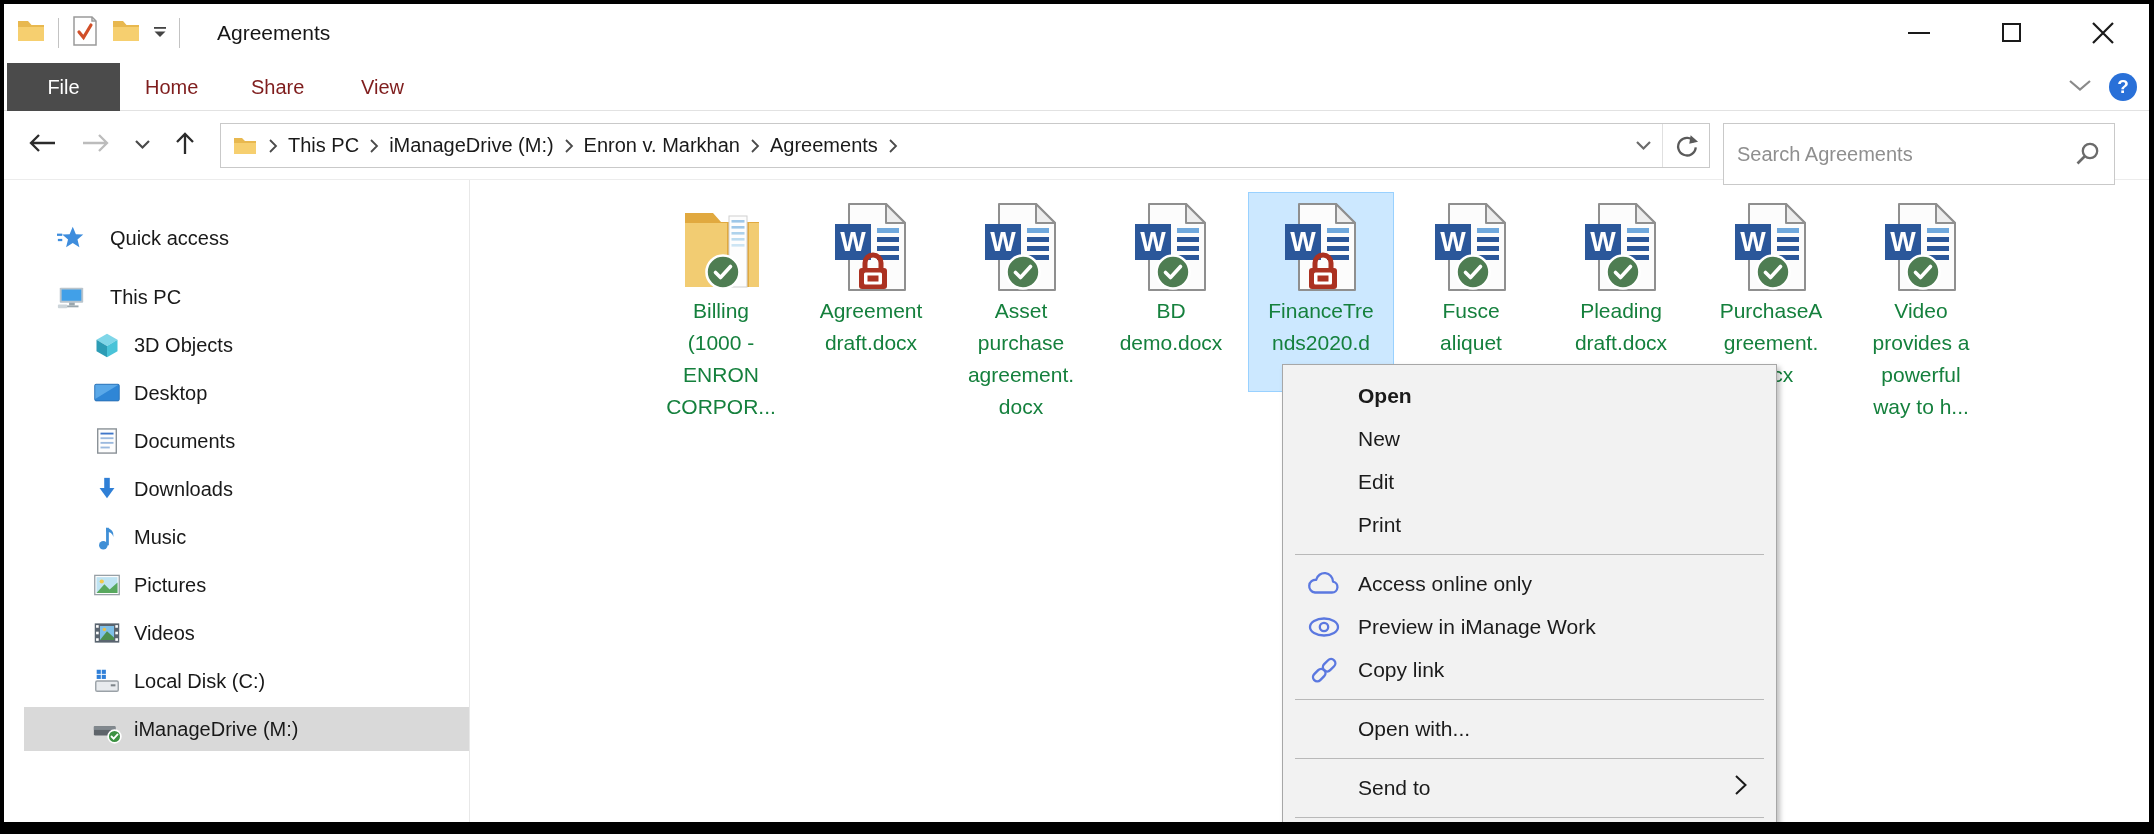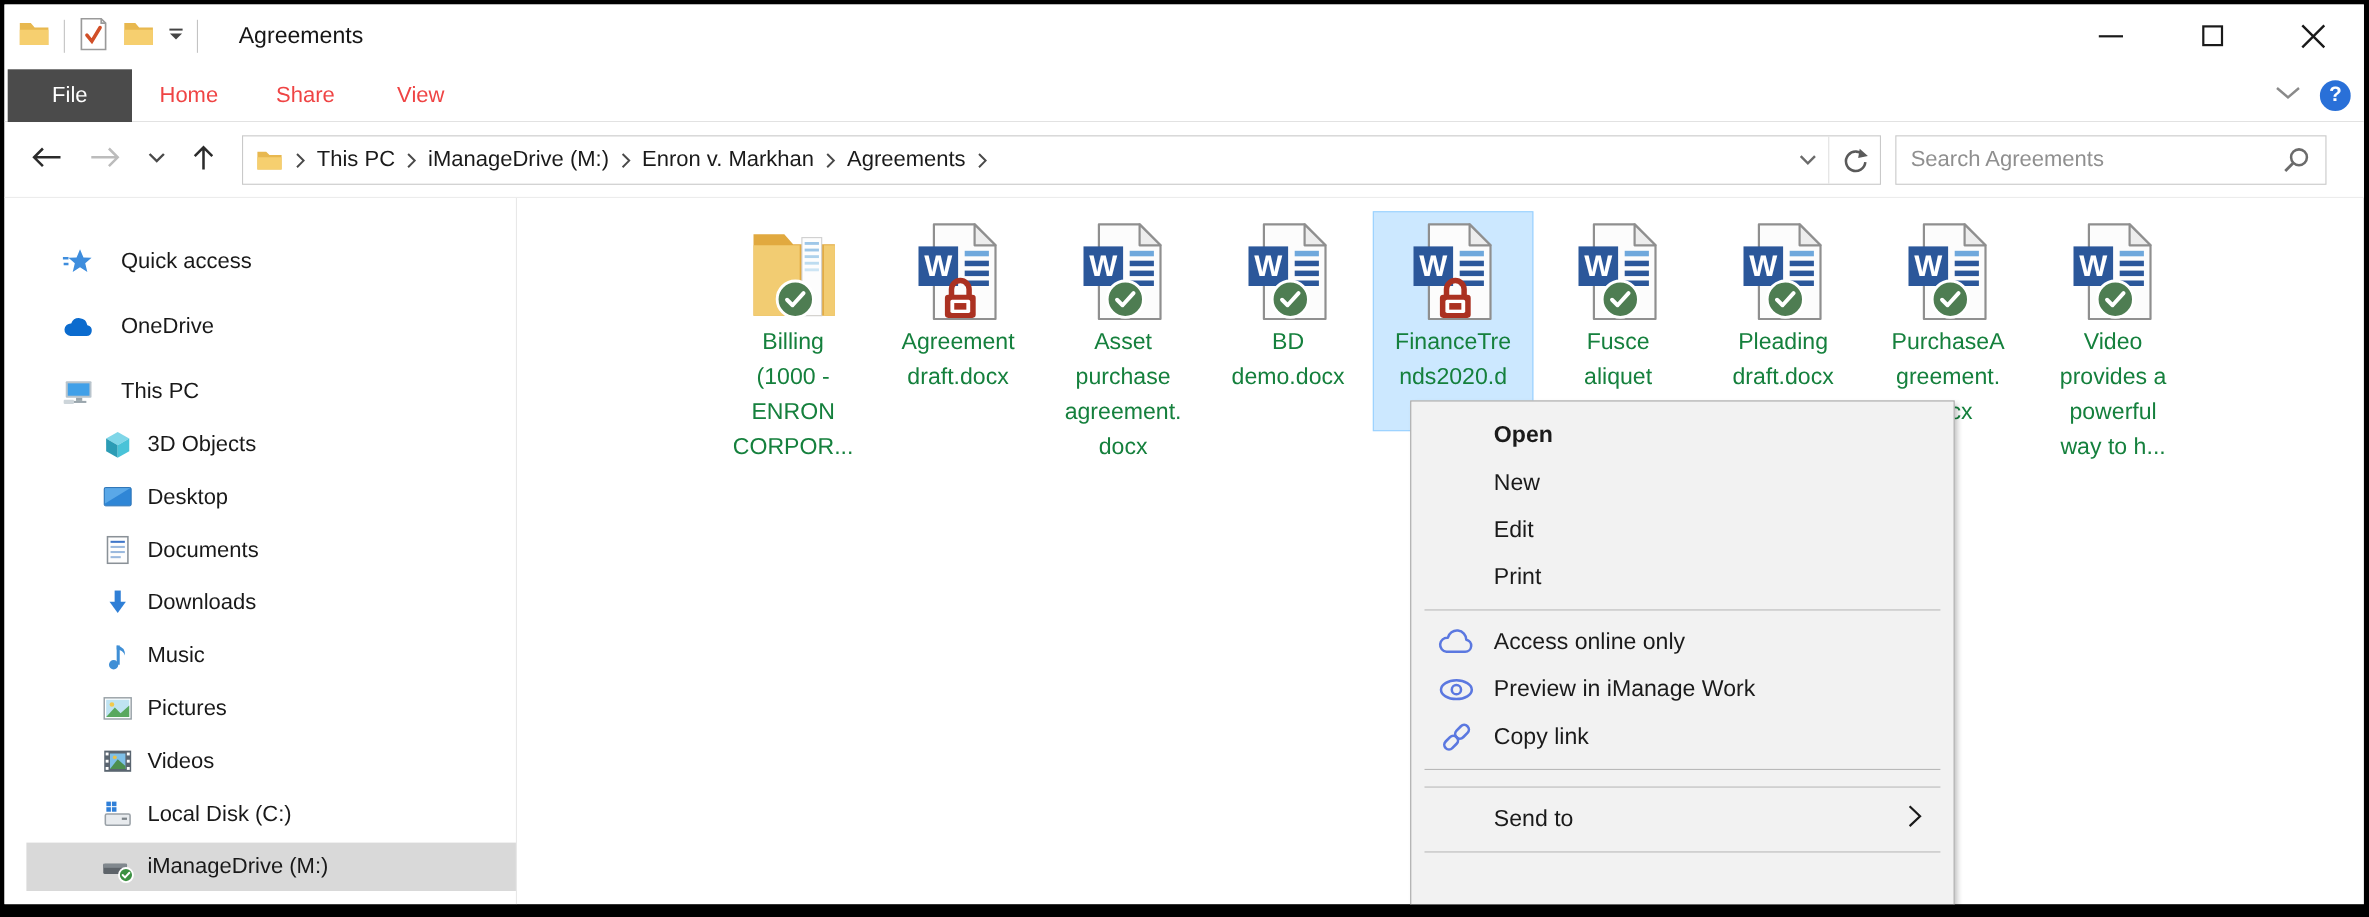--- a/index.html
+++ b/index.html
@@ -21,37 +21,37 @@
   .vdiv { width:1px; height:30px; background:#c3c3c3; }
   .title-text { position:absolute; left:213px; top:0; height:58px; display:flex; align-items:center; font-size:21px; color:#161616; }
   .win-controls { position:absolute; right:0; top:0; height:57px; display:flex; }
   .win-btn { width:92px; height:57px; display:flex; align-items:center; justify-content:center; cursor:default; }
   .min-glyph { width:22px; height:2px; background:#1a1a1a; }
   .max-glyph { width:19px; height:19px; border:2px solid #1a1a1a; }
 
   
   .ribbon { position:absolute; left:0; top:58px; width:100%; height:49px; background:#fff; border-bottom:1px solid #e2e2e2; }
   .file-tab { position:absolute; left:3px; top:1px; width:113px; height:48px; background:var(--file_tab_bg,#4b4b4b); color:#fff; display:flex; align-items:center; justify-content:center; font-size:20px; }
-  .tab { position:absolute; top:1px; height:48px; display:flex; align-items:center; font-size:20px; color:#ef4444; }
+  .tab { position:absolute; top:1px; height:48px; display:flex; align-items:center; font-size:20px; color:#7f1d1d; }
   .tab-home { left:141px; } .tab-share { left:247px; } .tab-view { left:357px; }
   .ribbon-right { position:absolute; right:12px; top:0; height:49px; display:flex; align-items:center; gap:16px; }
   .help-circle { width:28px; height:28px; border-radius:50%; background:var(--help_blue,#2970d8); color:#fff; font-size:19px; font-weight:bold; display:flex; align-items:center; justify-content:center; }
 
   
   .navbar { position:absolute; left:0; top:107px; width:100%; height:69px; background:#fff; border-bottom:1px solid #ececec; }
   .nav-icons { position:absolute; left:22px; top:0; height:68px; display:flex; align-items:center; gap:22px; }
   .address-box { position:absolute; left:216px; top:12px; width:1490px; height:45px; border:1px solid #c9c9c9; background:#fff; display:flex; align-items:center; }
   .crumb-folder { margin:0 6px 0 12px; display:flex; }
   .crumb { font-size:20px; color:#1a1a1a; padding:0 5px; white-space:nowrap; }
   .crumb-sep { display:flex; margin:0 5px; }
   .address-right { margin-left:auto; display:flex; align-items:center; height:100%; }
   .addr-chev { width:38px; height:100%; display:flex; align-items:center; justify-content:center; }
   .addr-div { width:1px; height:100%; background:#e0e0e0; }
   .refresh-btn { width:46px; height:100%; display:flex; align-items:center; justify-content:center; }
-  .search-box { position:absolute; left:1719px; top:12px; width:392px; height:45px; border:1px solid #c9c9c9; background:#fff; display:flex; align-items:center; }
+  .search-box { position:absolute; left:1719px; top:12px; width:392px; height:62px; border:1px solid #c9c9c9; background:#fff; display:flex; align-items:center; }
   .search-box input { border:none; outline:none; flex:1; font-size:20px; color:#333; padding-left:13px; font-family:inherit; background:transparent; }
   .search-box input::placeholder { color:#8f8f8f; }
   .search-mag { margin-right:13px; display:flex; }
 
   
   .sidebar { position:absolute; left:0; top:176px; width:466px; height:642px; border-right:1px solid #e8e8e8; padding-top:36px; background:#fff; }
   .side-item { height:44px; display:flex; align-items:center; margin-bottom:4px; cursor:default; }
   .side-item.top { padding-left:52px;gap:12px; }
   .side-item.top:not(:first-child) { margin-top:15px; }
   .side-item.child { padding-left:68px;margin-left:20px; }
@@ -217,28 +217,20 @@
   <div class="sidebar" id="sidebar">
       <div class="side-item top">
     <span class="side-icon">
           <svg width="28" height="28" viewBox="0 0 32 32">
             <rect x="0" y="11" width="6" height="2.6" fill="#3e8ddd"></rect>
             <rect x="1" y="17" width="5" height="2.6" fill="#3e8ddd"></rect>
             <polygon points="18,3 21.6,11.6 30,11.9 23.4,17.6 25.6,26.5 18,21.6 10.4,26.5 12.6,17.6 6,11.9 14.4,11.6" fill="#3e8ddd"></polygon>
           </svg>
         </span>
     <span class="side-label">Quick access</span>
-  </div>
-      <div class="side-item top">
-    <span class="side-icon">
-          <svg width="30" height="24" viewBox="0 0 32 24">
-            <path d="M8.5 21 h15.5 a5.3 5.3 0 0 0 1-10.5 A8.2 8.2 0 0 0 9.3 8.8 A5.8 5.8 0 0 0 8.5 21 Z" fill="#0b6bce"></path>
-          </svg>
-        </span>
-    <span class="side-label">OneDrive</span>
   </div>
       <div class="side-item top">
     <span class="side-icon">
           <svg width="30" height="28" viewBox="0 0 32 28">
             <rect x="4" y="4" width="25" height="16" rx="1" fill="#b9c4cc"></rect>
             <rect x="6" y="6" width="21" height="12" fill="#41a0e8"></rect>
             <rect x="14" y="20" width="6" height="3" fill="#9aa6ad"></rect>
             <rect x="10" y="23" width="14" height="2" fill="#9aa6ad"></rect>
             <rect x="2" y="22" width="10" height="4" rx="1" fill="#cdd5da"></rect>
           </svg>
@@ -601,20 +593,25 @@
             <g stroke="var(--menu_icon_blue,#5b78e0)" stroke-width="2.4" fill="none" transform="rotate(-45 17 17)">
               <rect x="3" y="13" width="14" height="8.5" rx="4.2"></rect>
               <rect x="17" y="13" width="14" height="8.5" rx="4.2"></rect>
             </g>
           </svg>
         </span>
     <span class="menu-label">Copy link</span>
 
   </div>
       <div class="menu-sep"></div>
+      <div class="menu-item">
+    <span class="menu-icon"></span>
+    <span class="menu-label">Open with...</span>
+
+  </div>
       <div class="menu-sep"></div>
       <div class="menu-item">
     <span class="menu-icon"></span>
     <span class="menu-label">Send to</span>
     <span class="submenu-arrow" style="display: block;"><svg width="14" height="22" viewBox="0 0 14 22">
             <path d="M2 2 L11.5 11 L2 20" stroke="#1b1b1b" stroke-width="2" fill="none"></path>
           </svg></span>
   </div>
       <div class="menu-sep"></div>
     </div>

